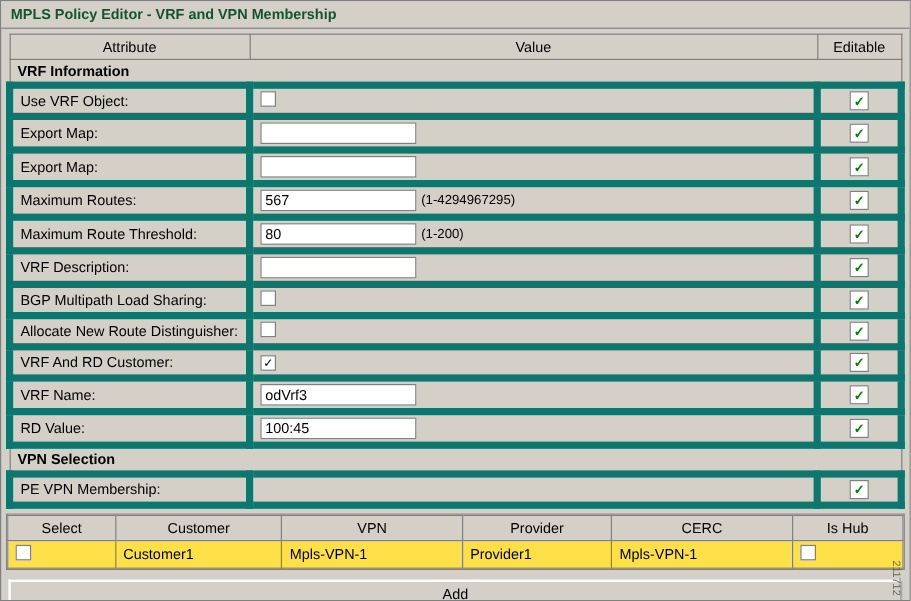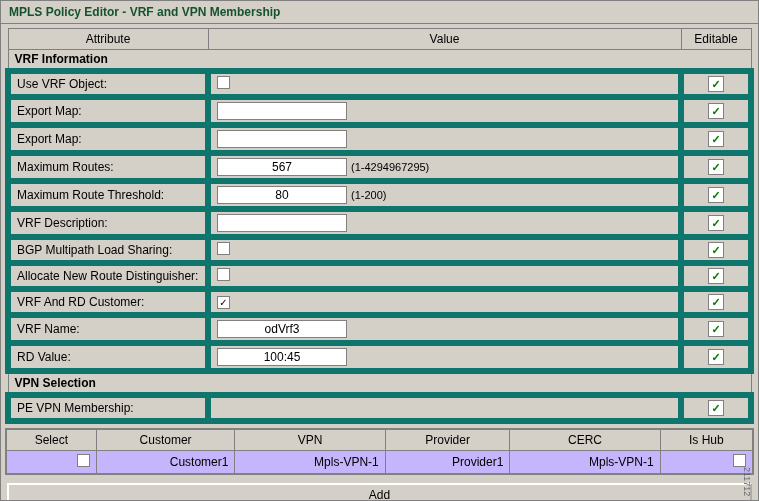--- a/index.html
+++ b/index.html
@@ -75,21 +75,20 @@
       background: #d4d0c8;
       border: 1px solid #808080;
     }
     .text-input {
       width: 130px;
       height: 18px;
       border: 1px solid #808080;
       background: white;
       font-size: 12px;
       padding: 1px 3px;
-      text-align: center;
     }
     .checkbox {
       width: 13px;
       height: 13px;
       border: 1px solid #808080;
       background: white;
       display: inline-flex;
       align-items: center;
       justify-content: center;
       cursor: pointer;
@@ -137,22 +136,22 @@
       border: 1px solid #808080;
       padding: 3px 6px;
       text-align: center;
       font-size: 12px;
       font-weight: normal;
     }
     .bottom-table td {
       border: 1px solid #808080;
       padding: 3px 6px;
       font-size: 12px;
-      text-align: right;
-      background: #c4b5fd;
+      text-align: left;
+      background: #fde047;
       vertical-align: middle;
       margin-top: 10px;
     }
     .btn {
       background: #d4d0c8;
       border: 2px outset #ffffff;
       padding: 3px 14px;
       font-size: 12px;
       cursor: pointer;
       font-family: Arial, sans-serif;

